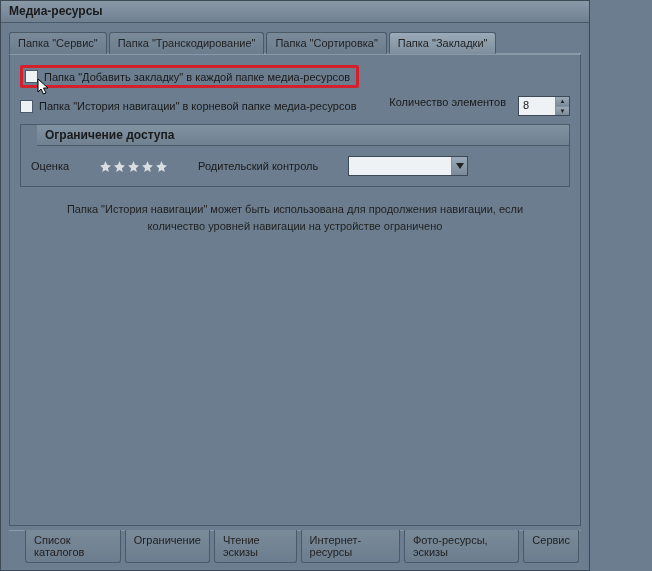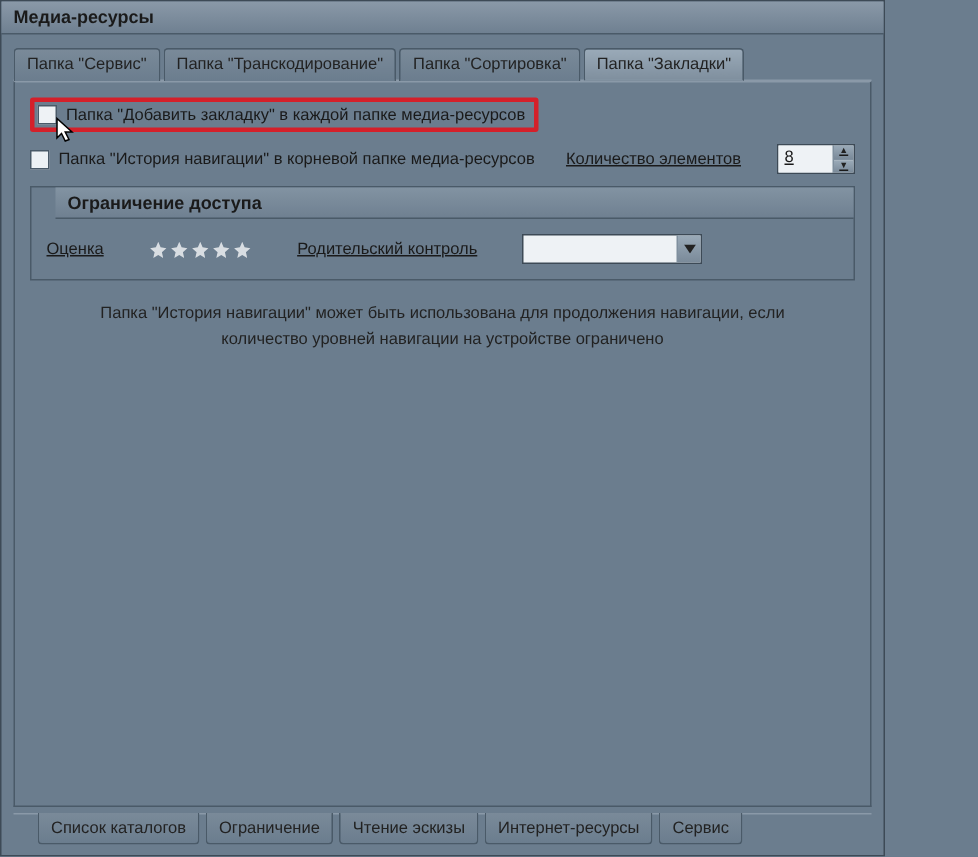--- a/index.html
+++ b/index.html
@@ -93,23 +93,22 @@
     left: 14px;
     top: 10px;
     width: 14px;
     height: 18px;
     pointer-events: none;
     z-index: 5;
   }
   .row2right {
     margin-left: auto;
     display: flex;
-    align-items: center;
-    gap: 24px;
-    text-decoration: underline;
+    align-items: flex-start;
+    gap: 12px;
   }
   .spinner {
     display: flex;
     align-items: stretch;
     border: 1px solid #3d4a56;
     background: #eef2f5;
     height: 20px;
     width: 52px;
   }
   .spinner .value {
@@ -145,21 +144,20 @@
     font-weight: bold;
     font-size: 12px;
     border-bottom: 1px solid #4a5a68;
     margin-left: 16px;
   }
   .groupbox-body {
     padding: 10px 10px;
     display: flex;
     align-items: center;
     gap: 30px;
-    text-decoration: underline;
   }
   .stars {
     display: flex;
     gap: 1px;
   }
   .star {
     width: 13px;
     height: 13px;
     color: #d8dde2;
   }
@@ -294,16 +292,17 @@
     </div>
 
   </div>
 
   <div class="divider-top"></div>
   <div class="tabs-bottom">
     <div class="tab">Список каталогов</div>
     <div class="tab">Ограничение</div>
     <div class="tab">Чтение эскизы</div>
     <div class="tab">Интернет-ресурсы</div>
+    <div class="tab">Фото-ресурсы, эскизы</div>
     <div class="tab">Сервис</div>
   </div>
 
 </div>
 
 </body></html>

